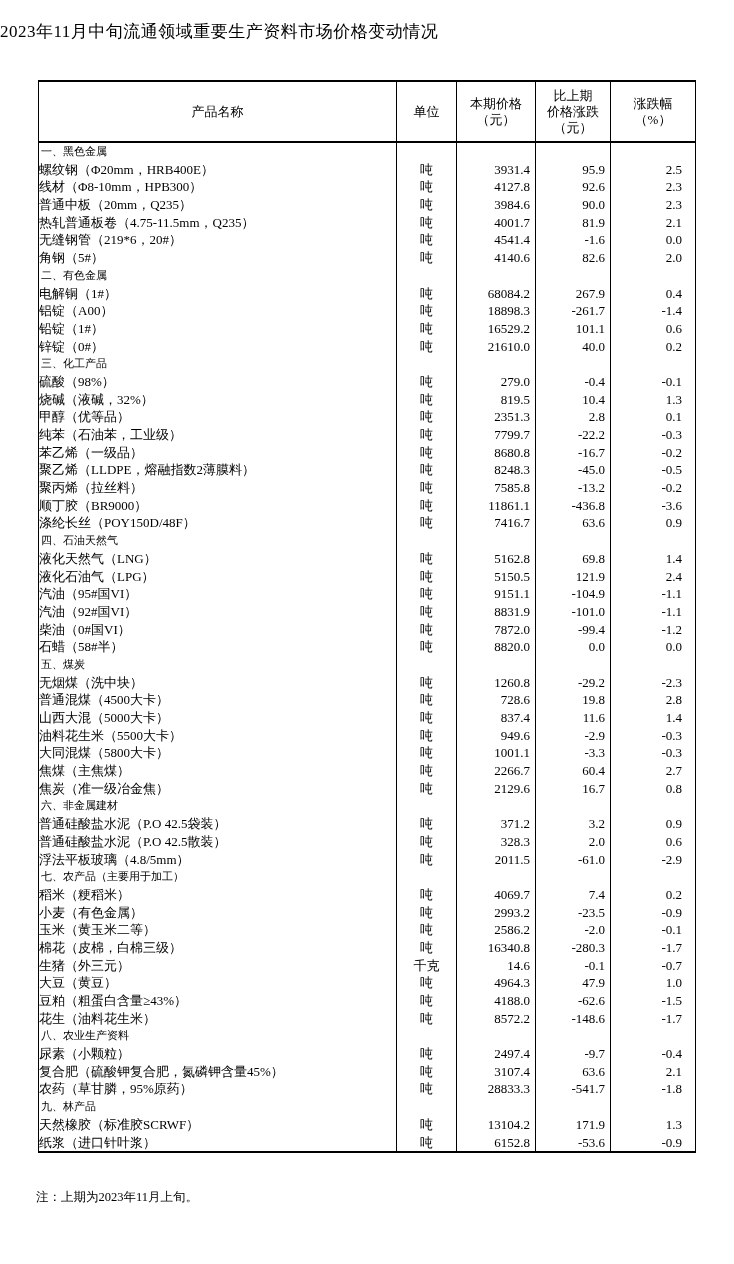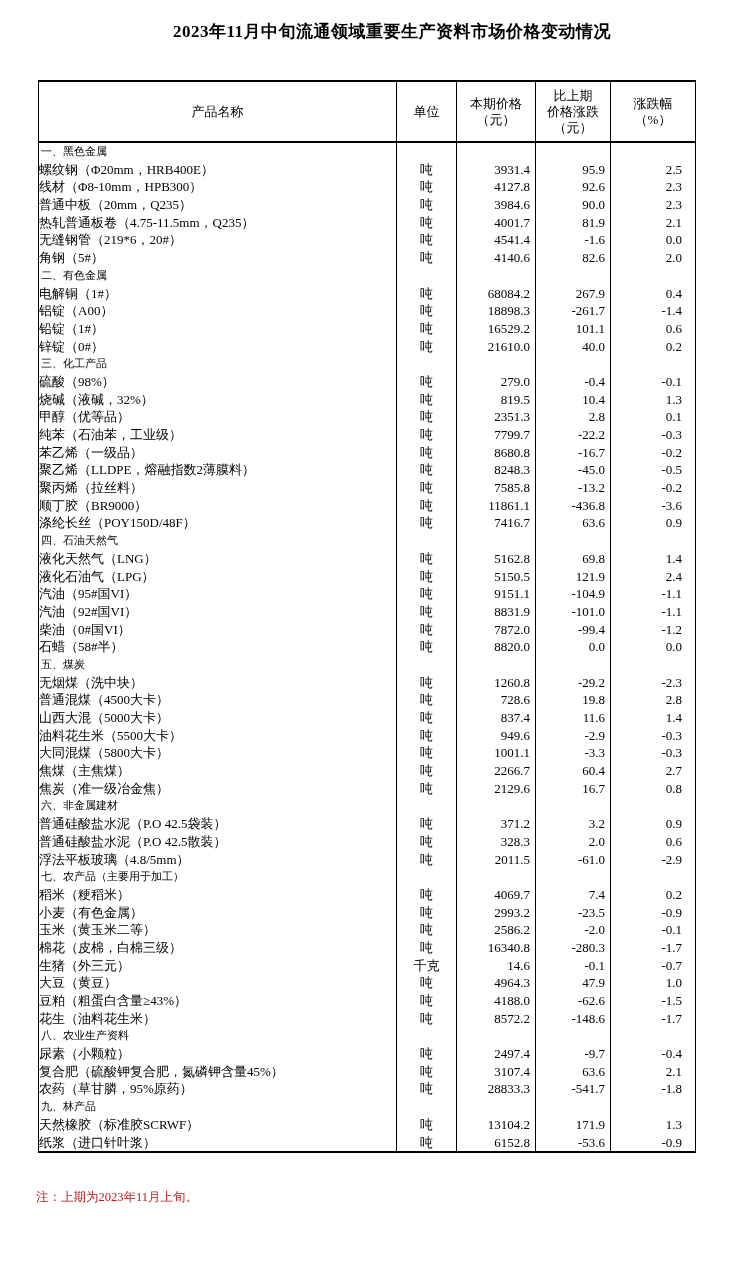--- a/index.html
+++ b/index.html
@@ -2,21 +2,21 @@
 <html><head>
 <meta charset="utf-8">
 <style>
   html,body { margin:0; padding:0; }
   body {
     width:734px; height:1264px; background:#ffffff; position:relative;
     font-family:"Liberation Serif","DejaVu Serif",serif; color:#000;
   }
   .page-title {
     position:absolute; top:20px; left:0; width:611px;
-    text-align:right; font-size:17px; font-weight:bold; letter-spacing:0.5px;
+    text-align:left; font-size:17px; font-weight:normal; letter-spacing:0.5px;
   }
   table.price-table {
     position:absolute; left:38px; top:80px; width:657px;
     border-collapse:collapse; table-layout:fixed;
     border-top:2.5px solid #000; border-bottom:2px solid #000;
     border-left:1.2px solid #000; border-right:1.2px solid #000;
     font-size:13px;
   }
   col.w1{width:358px;} col.w2{width:60px;} col.w3{width:79px;} col.w4{width:75px;} col.w5{width:85px;}
   thead th {
@@ -26,21 +26,21 @@
   }
   tbody td { padding:0; height:17.69px; line-height:17.69px; overflow:hidden; white-space:nowrap; }
   .c2,.c3,.c4,.c5, thead th + th { border-left:1px solid #000; }
   td.c1 { text-align:left; }
   tr.section-row td.c1 { padding-left:2px; font-weight:normal; font-size:11px;margin-left:24px; }
   td.c2 { text-align:center; }
   td.c3 { text-align:right; padding-right:5px; }
   td.c4 { text-align:right; padding-right:5px; }
   td.c5 { text-align:right; padding-right:13px; }
   .footnote {
-    position:absolute; top:1189px; left:36px; font-size:12.5px; color:#b91c1c;
+    position:absolute; top:1189px; left:36px; font-size:12.5px; color:#000000;
   }
 </style>
 </head>
 <body>
 
 <div class="page-title">2023年11月中旬流通领域重要生产资料市场价格变动情况</div>
 
 <table class="price-table">
   <colgroup>
     <col class="w1">

